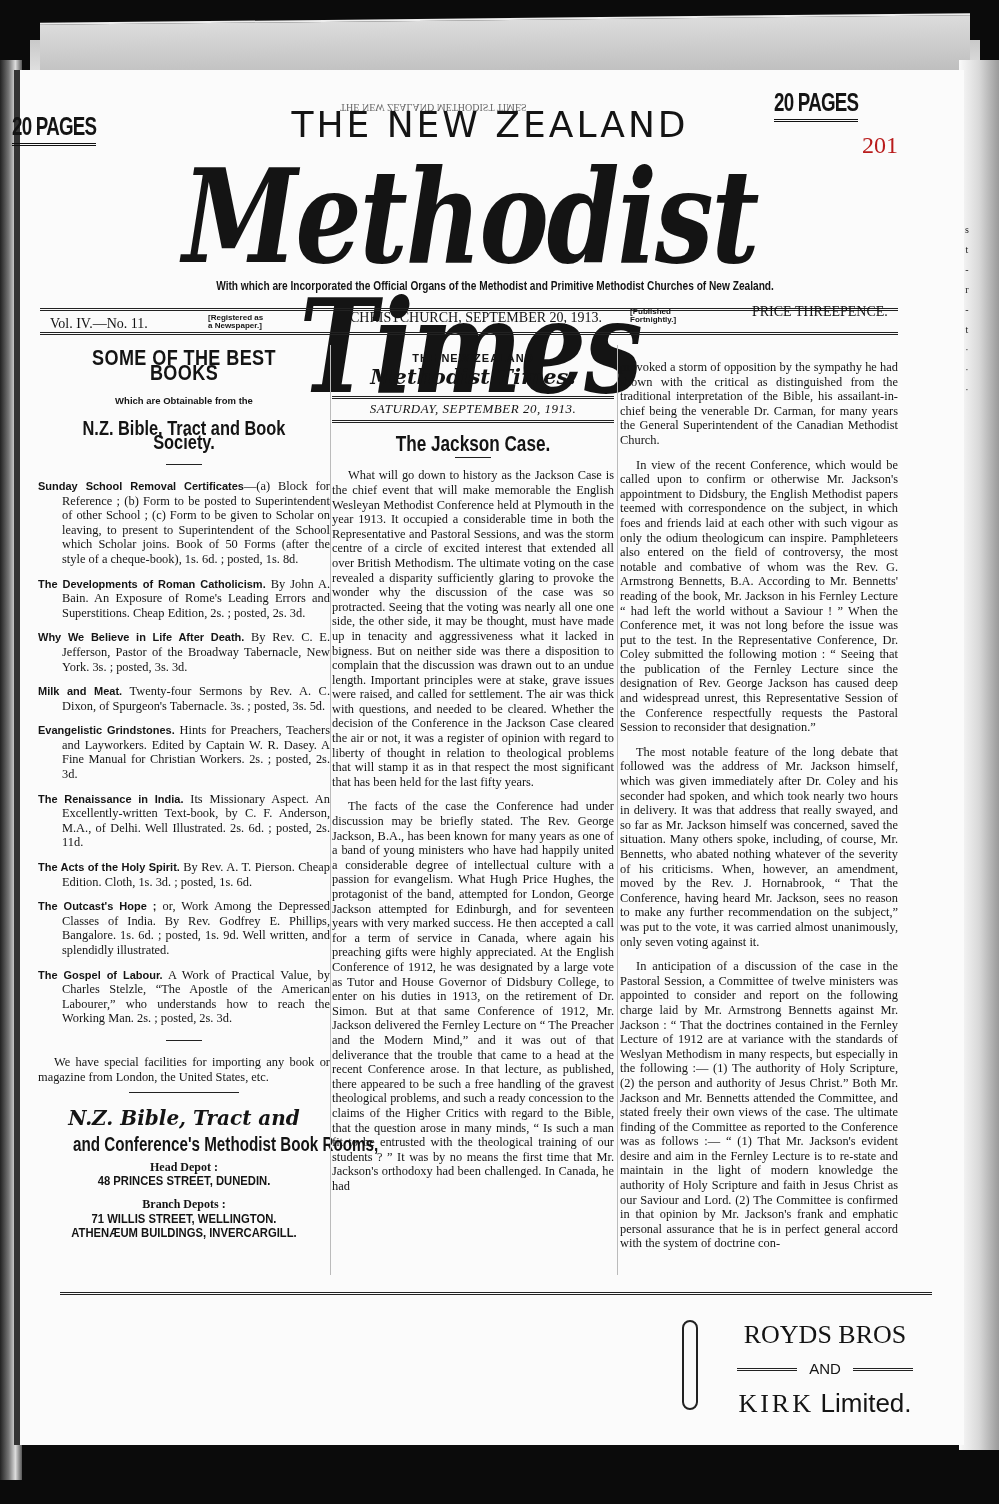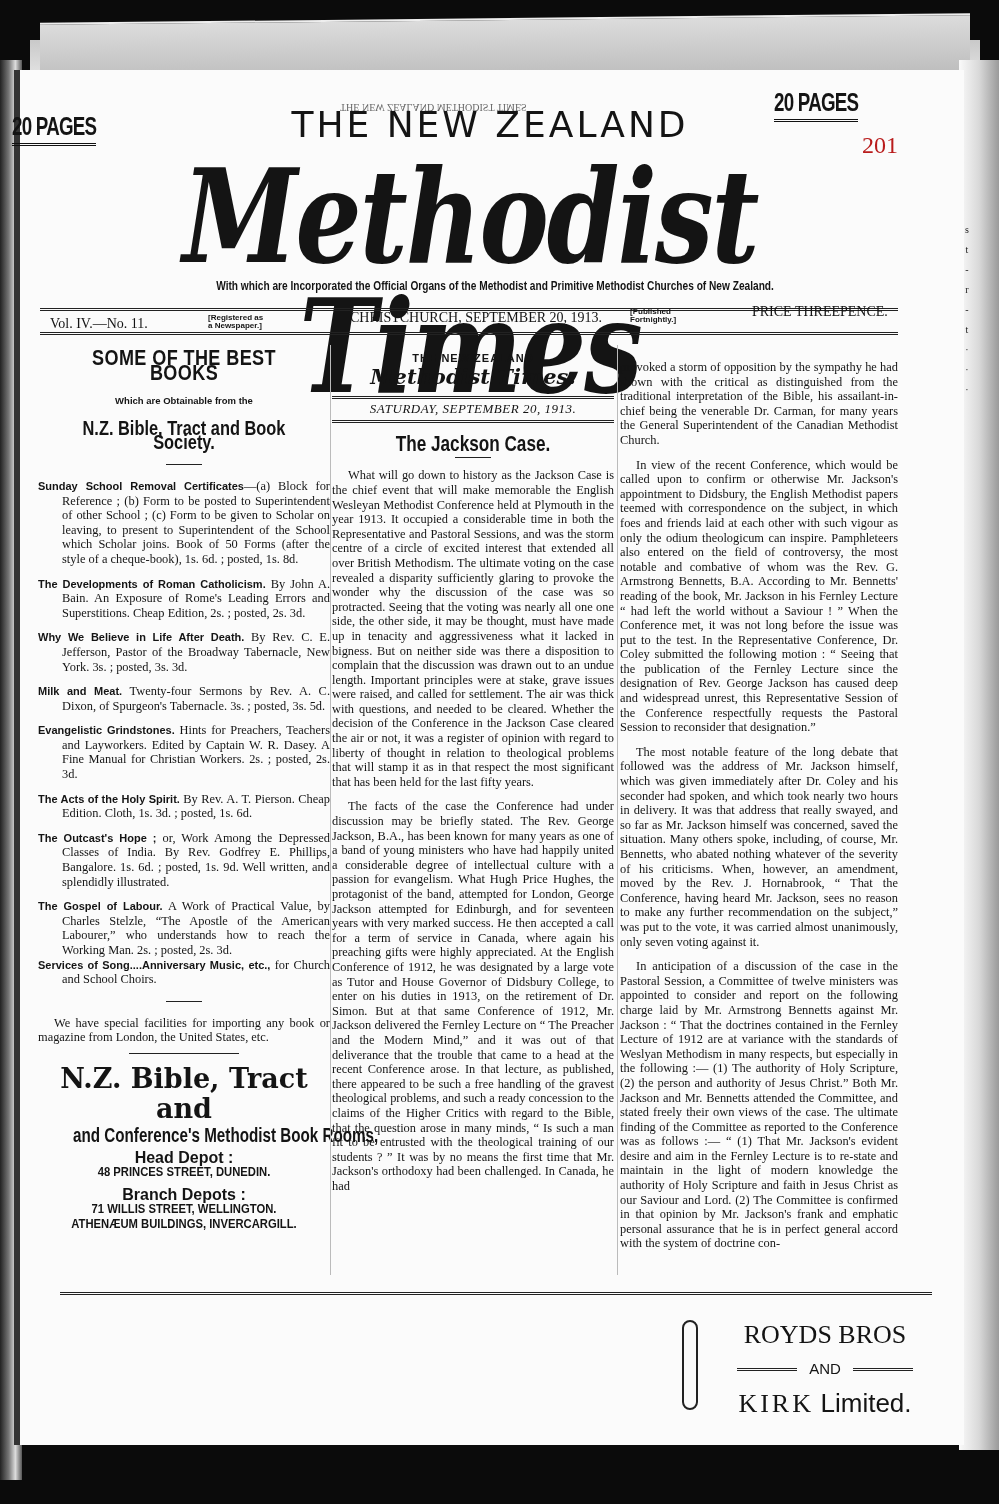--- a/index.html
+++ b/index.html
@@ -60,23 +60,23 @@
               text-align: center; transform: scaleX(0.82); letter-spacing: 0.5px; margin-top: 6px; }
   .adv-sub { font-family: "Liberation Sans", sans-serif; font-weight: bold; font-size: 9.5px; text-align: center; margin-top: 14px; }
   .adv-soc { font-family: "Liberation Sans", sans-serif; font-weight: bold; font-size: 21px; text-align: center;
              transform: scaleX(0.78); margin-top: 12px; }
   .short-rule { width: 36px; margin: 14px auto 14px; border-top: 1.5px solid #222; }
 
   .book { margin-bottom: 10px; padding-left: 24px; text-indent: -24px; }
   .book-title { font-family: "Liberation Sans", sans-serif; font-weight: bold; font-size: 11px; }
   .facilities { text-indent: 16px; margin-top: 14px; }
   .society-block { text-align: center; margin-top: 10px; }
-  .blackletter { font-family: "DejaVu Serif", serif; font-weight: bold; font-size: 27px; line-height: 30px; }
+  .blackletter { font-family: "DejaVu Serif", serif; font-weight: bold; font-style: italic; font-size: 20px; line-height: 30px; }
   .rooms { font-family: "Liberation Sans", sans-serif; font-weight: bold; font-size: 20px; transform: scaleX(0.76); margin: 4px 0 8px; white-space: nowrap; }
-  .depot-label { font-family: Liberation Sans, sans-serif; font-weight: bold; font-size: 16px; margin-top: 4px; }
+  .depot-label { font-family: Liberation Serif, serif; font-weight: bold; font-size: 12px; margin-top: 4px; }
   .depot-addr { font-family: "Liberation Sans", sans-serif; font-weight: bold; font-size: 12.5px; transform: scaleX(0.9); }
 
   .mini-nz { font-family: "Liberation Sans", sans-serif; font-weight: bold; font-size: 11px; text-align: center; margin-top: 6px; letter-spacing: 1px; }
   .mini-mt { font-family: "DejaVu Serif", serif; font-style: italic; font-weight: bold; font-size: 21px; text-align: center; margin-top: 4px; }
   .mini-date { border-top: 3px double #222; border-bottom: 3px double #222; margin-top: 12px; padding: 3px 0;
                text-align: center; font-style: italic; font-size: 13px; letter-spacing: 0.5px; }
   .article-title { font-family: "Liberation Sans", sans-serif; font-weight: bold; font-size: 22px; text-align: center;
                    transform: scaleX(0.78); margin-top: 14px; }
   .para { text-indent: 16px; margin-top: 10px; }
   .para:first-of-type { margin-top: 0; }
@@ -128,24 +128,24 @@
     <div class="adv-head">SOME OF THE BEST BOOKS</div>
     <div class="adv-sub">Which are Obtainable from the</div>
     <div class="adv-soc">N.Z. Bible, Tract and Book Society.</div>
     <div class="short-rule"></div>
 
     <div class="book"><span class="book-title">Sunday School Removal Certificates</span><span>—(a) Block for Reference ; (b) Form to be posted to Superintendent of other School ; (c) Form to be given to Scholar on leaving, to present to Superintendent of the School which Scholar joins. Book of 50 Forms (after the style of a cheque-book), 1s. 6d. ; posted, 1s. 8d.</span></div>
     <div class="book"><span class="book-title">The Developments of Roman Catholicism.</span><span> By John A. Bain. An Exposure of Rome's Leading Errors and Superstitions. Cheap Edition, 2s. ; posted, 2s. 3d.</span></div>
     <div class="book"><span class="book-title">Why We Believe in Life After Death.</span><span> By Rev. C. E. Jefferson, Pastor of the Broadway Tabernacle, New York. 3s. ; posted, 3s. 3d.</span></div>
     <div class="book"><span class="book-title">Milk and Meat.</span><span> Twenty-four Sermons by Rev. A. C. Dixon, of Spurgeon's Tabernacle. 3s. ; posted, 3s. 5d.</span></div>
     <div class="book"><span class="book-title">Evangelistic Grindstones.</span><span> Hints for Preachers, Teachers and Layworkers. Edited by Captain W. R. Dasey. A Fine Manual for Christian Workers. 2s. ; posted, 2s. 3d.</span></div>
+    <div class="book"><span class="book-title">The Renaissance in India.</span><span> Its Missionary Aspect. An Excellently-written Text-book, by C. F. Anderson, M.A., of Delhi. Well Illustrated. 2s. 6d. ; posted, 2s. 11d.</span></div>
     <div class="book"><span class="book-title">The Acts of the Holy Spirit.</span><span> By Rev. A. T. Pierson. Cheap Edition. Cloth, 1s. 3d. ; posted, 1s. 6d.</span></div>
     <div class="book"><span class="book-title">The Outcast's Hope ;</span><span> or, Work Among the Depressed Classes of India. By Rev. Godfrey E. Phillips, Bangalore. 1s. 6d. ; posted, 1s. 9d. Well written, and splendidly illustrated.</span></div>
     <div class="book" style="margin-bottom:0"><span class="book-title">The Gospel of Labour.</span><span> A Work of Practical Value, by Charles Stelzle, “The Apostle of the American Labourer,” who understands how to reach the Working Man. 2s. ; posted, 2s. 3d.</span></div>
-    <div class="book"><span class="book-title">Services of Song....Anniversary Music, etc.,</span><span> for Church and School Choirs.</span></div>
 
     <div class="short-rule"></div>
     <div class="facilities">We have special facilities for importing any book or magazine from London, the United States, etc.</div>
     <div class="short-rule" style="width:110px;margin:8px auto 4px;"></div>
 
     <div class="society-block">
       <div class="blackletter">N.Z. Bible, Tract and</div>
       <div class="rooms">and Conference's Methodist Book Rooms,</div>
       <div class="depot-label">Head Depot :</div>
       <div class="depot-addr">48 PRINCES STREET, DUNEDIN.</div>

